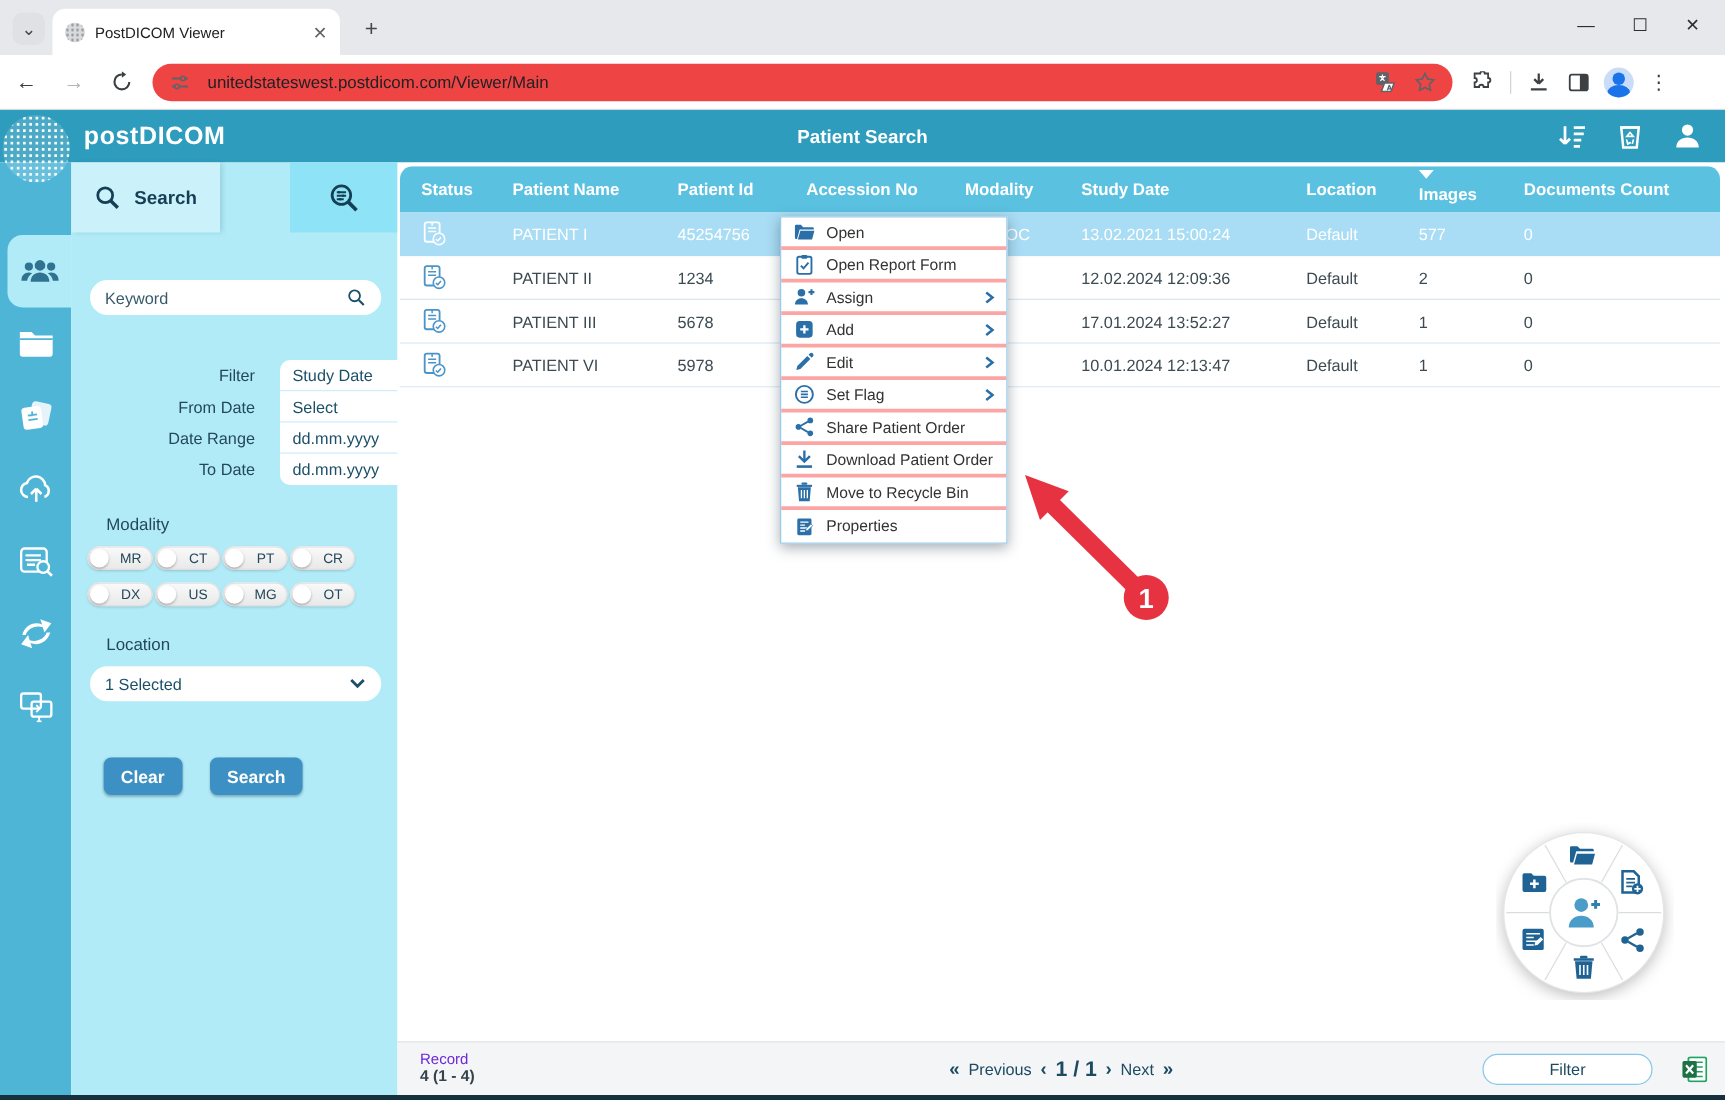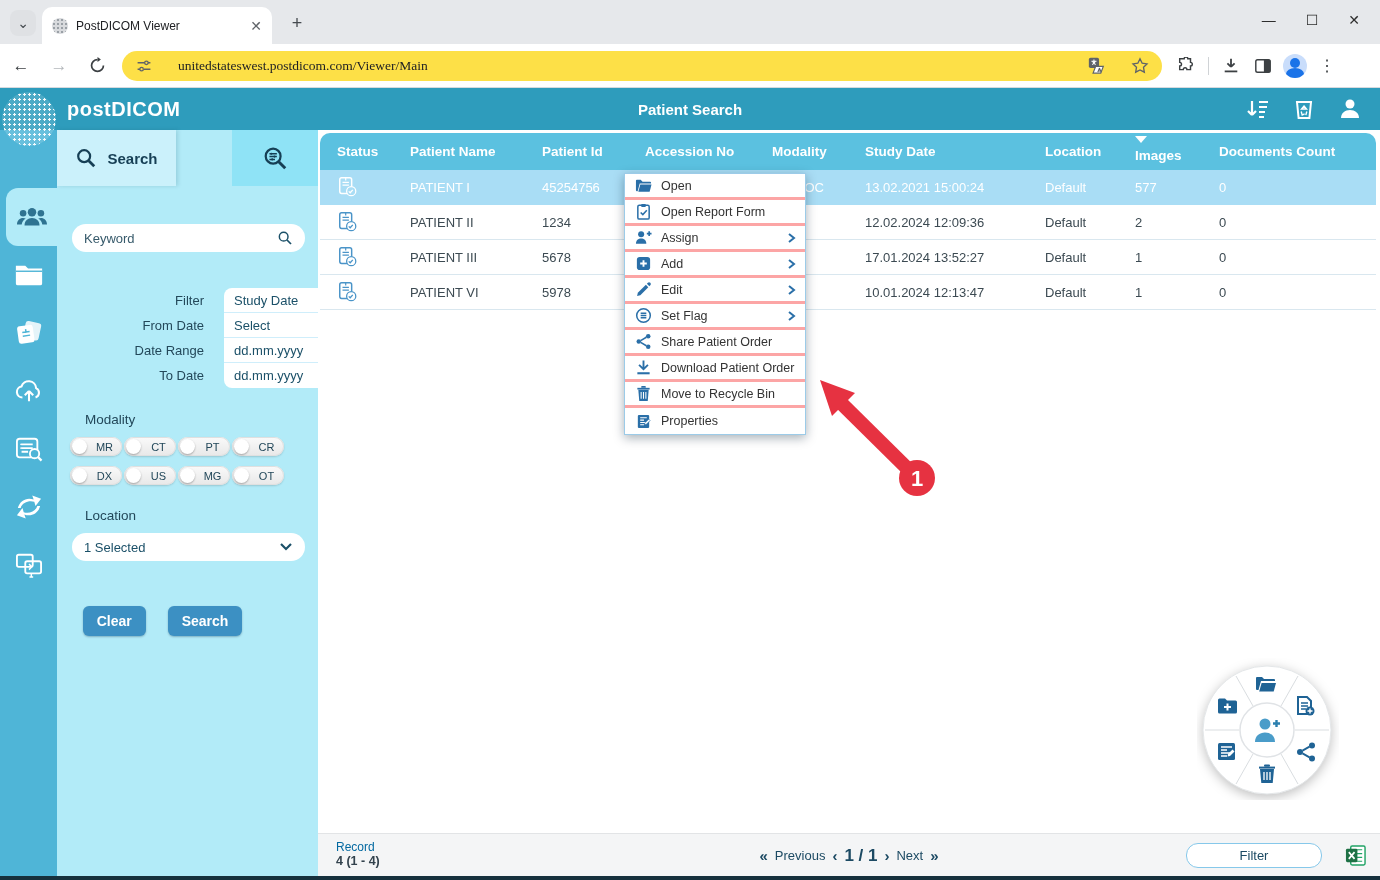--- a/index.html
+++ b/index.html
@@ -13,21 +13,21 @@
   .favicon { width:16px; height:16px; border-radius:50%; background:radial-gradient(circle at 50% 50%, #9aa0a6 1px, transparent 1.2px); background-size:4px 4px; background-color:#d8dadd; flex:0 0 auto; }
   .tab-title { font-size:12px; color:#202124; flex:1; white-space:nowrap; overflow:hidden; }
   .tab-close { color:#5f6368; font-size:14px; cursor:pointer; }
   .newtab { position:absolute; left:284px; top:10px; width:26px; height:26px; color:#454a4f; font-size:18px; display:flex; align-items:center; justify-content:center; cursor:pointer; }
   .wincontrols { position:absolute; right:8px; top:0; height:40px; display:flex; align-items:center; gap:30px; padding-right:12px; color:#2d2d2d; font-size:14px; }
   .wincontrols span { cursor:pointer; }
 
   .toolbar { position:absolute; left:0; top:44px; width:1380px; height:44px; background:#ffffff; border-bottom:1px solid #d7dade; display:flex; align-items:center; }
   .navbtn { width:34px; height:34px; display:flex; align-items:center; justify-content:center; font-size:17px; color:#3c4043; cursor:pointer; margin-left:4px; }
   .navbtn.disabled { color:#b3b7bb; }
-  .urlbar { margin-left:8px; width:1040px; height:30px; background:#fde047; border-radius:15px; display:flex; align-items:center; padding:0 12px; gap:24px;font-family:Liberation Serif, serif; }
+  .urlbar { margin-left:8px; width:1040px; height:30px; background:#ef4444; border-radius:15px; display:flex; align-items:center; padding:0 12px; gap:12px; }
   .url-text { flex:1; font-size:13.5px; color:#202124; white-space:nowrap; overflow:hidden; }
   .pill-icon { width:20px; height:20px; display:flex; align-items:center; justify-content:center; cursor:pointer; }
   .rightbtns { display:flex; align-items:center; gap:4px; margin-left:10px; }
   .rb { width:28px; height:28px; display:flex; align-items:center; justify-content:center; cursor:pointer; color:#3c4043; }
   .vdiv { width:1px; height:18px; background:#d0d3d6; margin:0 4px; }
   .avatar { width:24px; height:24px; border-radius:50%; background:#c9ddfb; position:relative; overflow:hidden; }
   .avatar::before { content:""; position:absolute; left:7px; top:4px; width:10px; height:10px; border-radius:50%; background:#1a73e8; }
   .avatar::after { content:""; position:absolute; left:3px; top:14px; width:18px; height:12px; border-radius:50%; background:#1a73e8; }
   .kebab { font-size:16px; color:#3c4043; }
 
@@ -100,21 +100,21 @@
   .ctx-arrow svg { width:10px; height:10px; }
 
   
   .annot { position:absolute; left:780px; top:355px; width:170px; height:155px; z-index:60; pointer-events:none; }
 
   
   .radial { position:absolute; left:1197px; top:658px; width:142px; height:142px; z-index:30; }
 
   
   .footer { position:absolute; left:318px; top:833px; width:1062px; height:43px; background:#f4f5f6; border-top:1px solid #e2e4e6; }
-  .rec { position:absolute; left:18px; top:6px; font-size:12px; color:#0369a1; }
+  .rec { position:absolute; left:18px; top:6px; font-size:12px; color:#6d28d9; }
   .rec-val { position:absolute; left:18px; top:20px; font-size:12.5px; font-weight:bold; color:#33424d; }
   .pager { position:absolute; left:0; width:100%; top:0; height:43px; display:flex; align-items:center; justify-content:center; gap:7px; color:#1c4a63; font-size:13px; }
   .pager .big { font-size:17px; font-weight:bold; }
   .pager .g { font-size:15px; font-weight:bold; cursor:pointer; }
   .pager .lnk { cursor:pointer; }
   .filter-btn { position:absolute; right:58px; top:9px; width:136px; height:25px; background:#fff; border:1px solid #86c8ea; border-radius:12px; color:#1c4a63; font-size:13px; font-family:"Liberation Sans",sans-serif; cursor:pointer; }
   .excel { position:absolute; right:14px; top:11px; width:21px; height:21px; cursor:pointer; }
   .bottom-strip { position:absolute; left:0; top:876px; width:1380px; height:4px; background:#16313d; }
 
   svg { display:block; }

